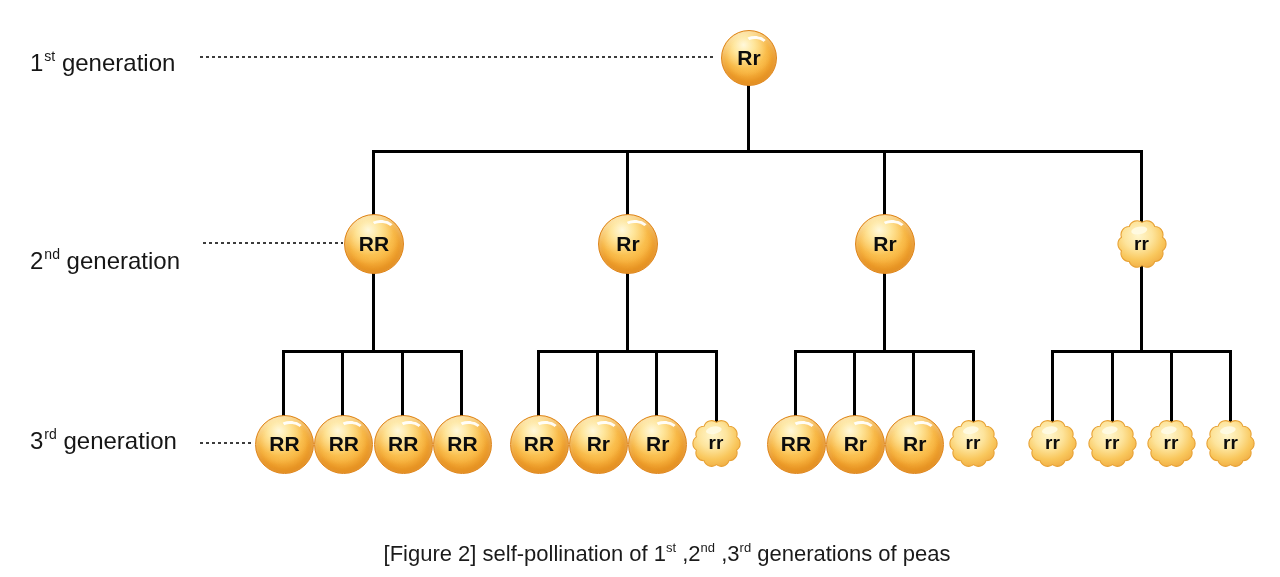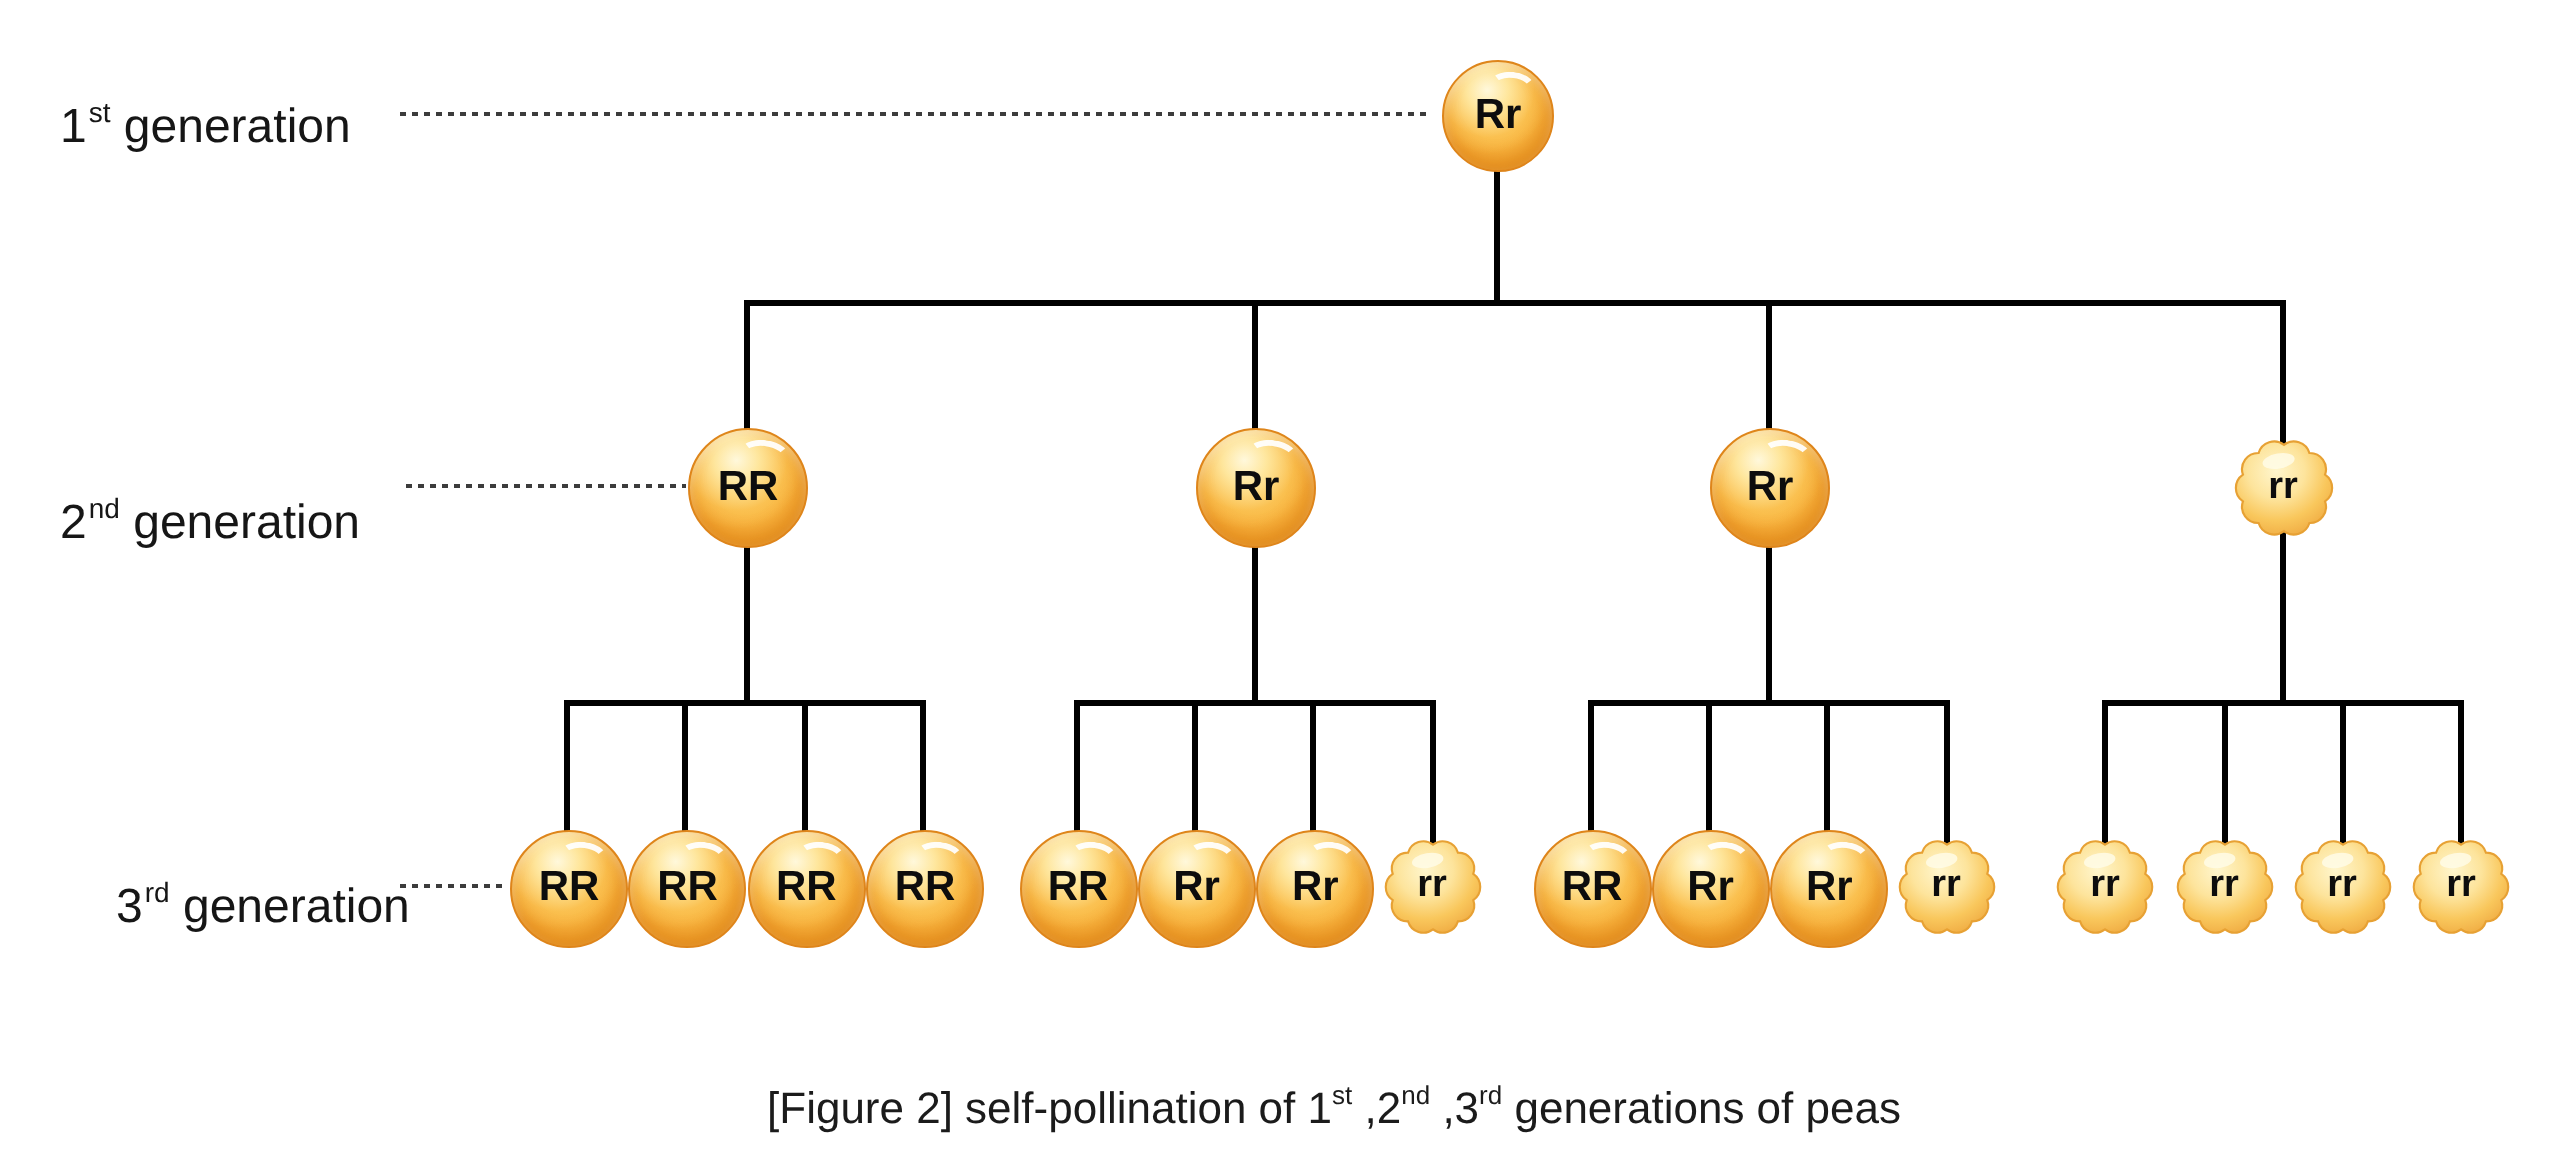--- a/index.html
+++ b/index.html
@@ -68,21 +68,21 @@
       <path d="M50 10A15 15 0 0 1 73.5 17.6A15 15 0 0 1 88 37.6A15 15 0 0 1 88 62.4A15 15 0 0 1 73.5 82.4A15 15 0 0 1 50 90A15 15 0 0 1 26.5 82.4A15 15 0 0 1 12 62.4A15 15 0 0 1 12 37.6A15 15 0 0 1 26.5 17.6A15 15 0 0 1 50 10Z" fill="url(#wg)" stroke="#e7a134" stroke-width="2"></path>
       <ellipse cx="45" cy="25" rx="15" ry="7" fill="rgba(255,251,230,.85)" transform="rotate(-10 45 25)"></ellipse>
     </g>
   </defs>
 </svg>
 
 <div class="stage">
 
   <div class="gen-label" style="top:42px;"><span>1</span><sup>st</sup><span> generation</span></div>
   <div class="gen-label" style="top:240px;"><span>2</span><sup>nd</sup><span> generation</span></div>
-  <div class="gen-label" style="top:432px;margin-left:28px;"><span>3</span><sup>rd</sup><span> generation</span></div>
+  <div class="gen-label" style="top:420px;"><span>3</span><sup>rd</sup><span> generation</span></div>
 
   <div class="dotted" style="left:200px; top:56px;  width:516px;"></div>
   <div class="dotted" style="left:203px; top:242px; width:140px;"></div>
   <div class="dotted" style="left:200px; top:442px; width:53px;"></div>
 
   <div class="tl v" style="left:746.5px; top:82px;  height:70px;"></div>
   <div class="tl h" style="left:371.5px; top:150px; width:771.5px;"></div>
   <div class="tl v" style="left:371.5px; top:150px; height:66px;"></div>
   <div class="tl v" style="left:625.5px; top:150px; height:66px;"></div>
   <div class="tl v" style="left:882.5px; top:150px; height:66px;"></div>

